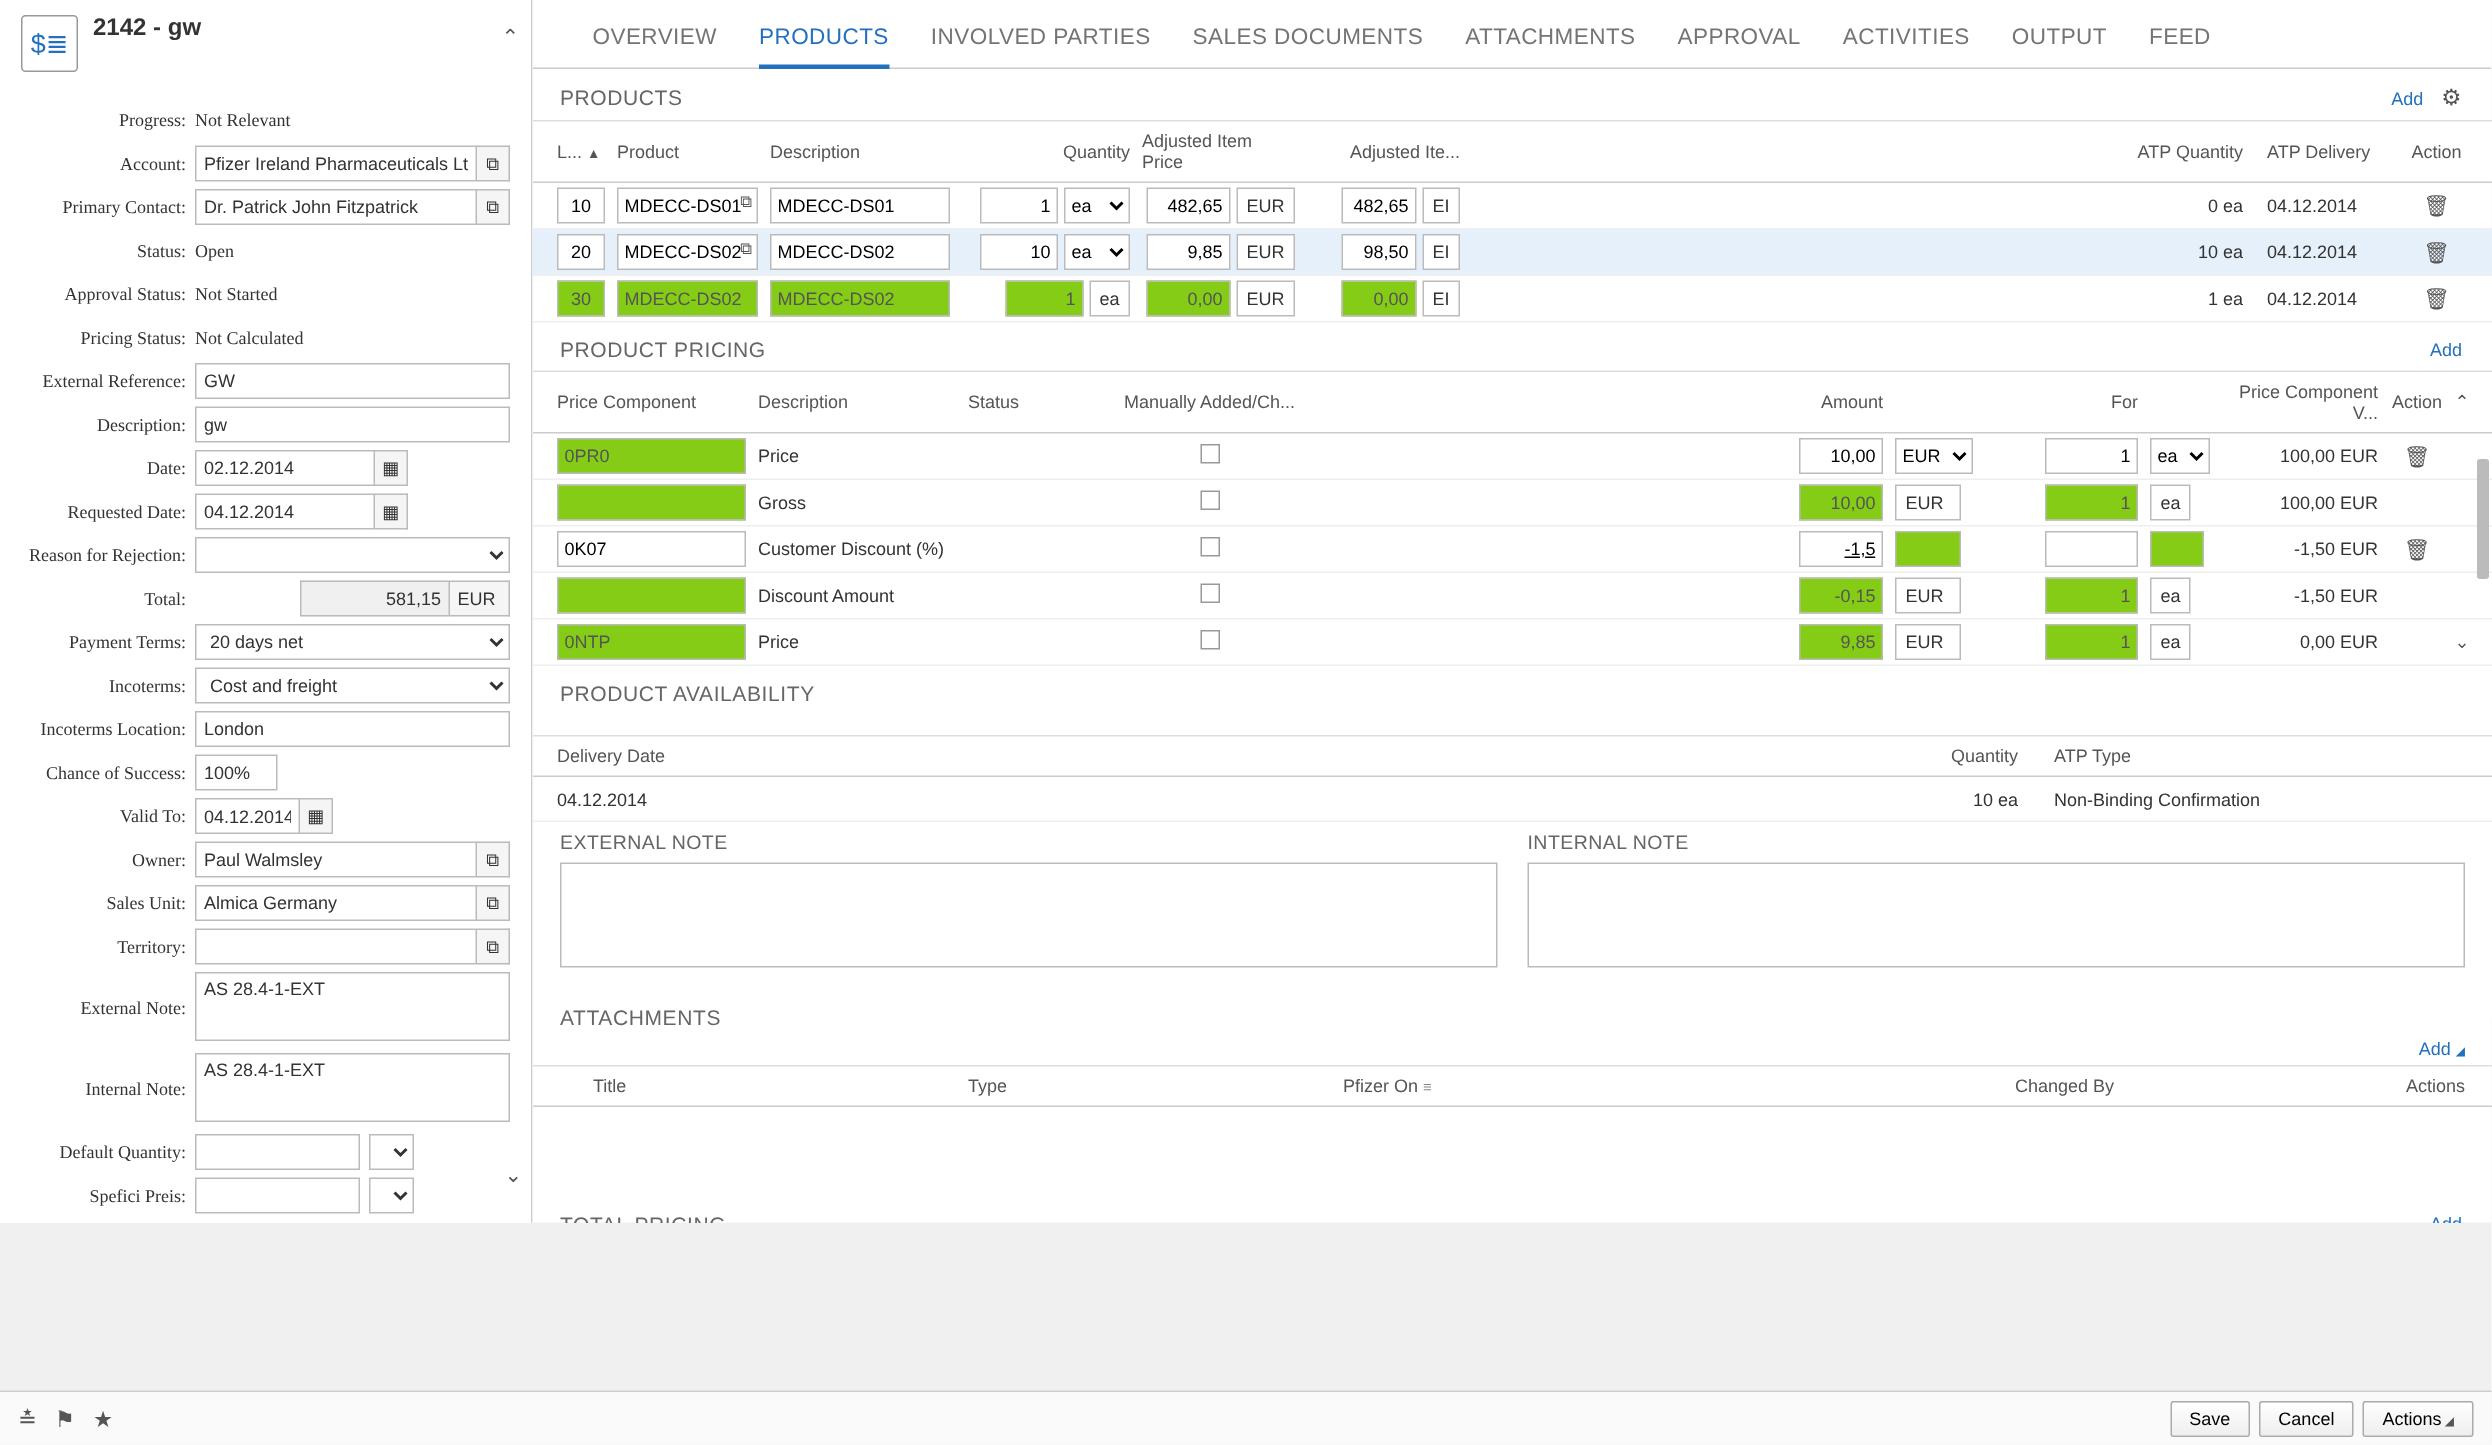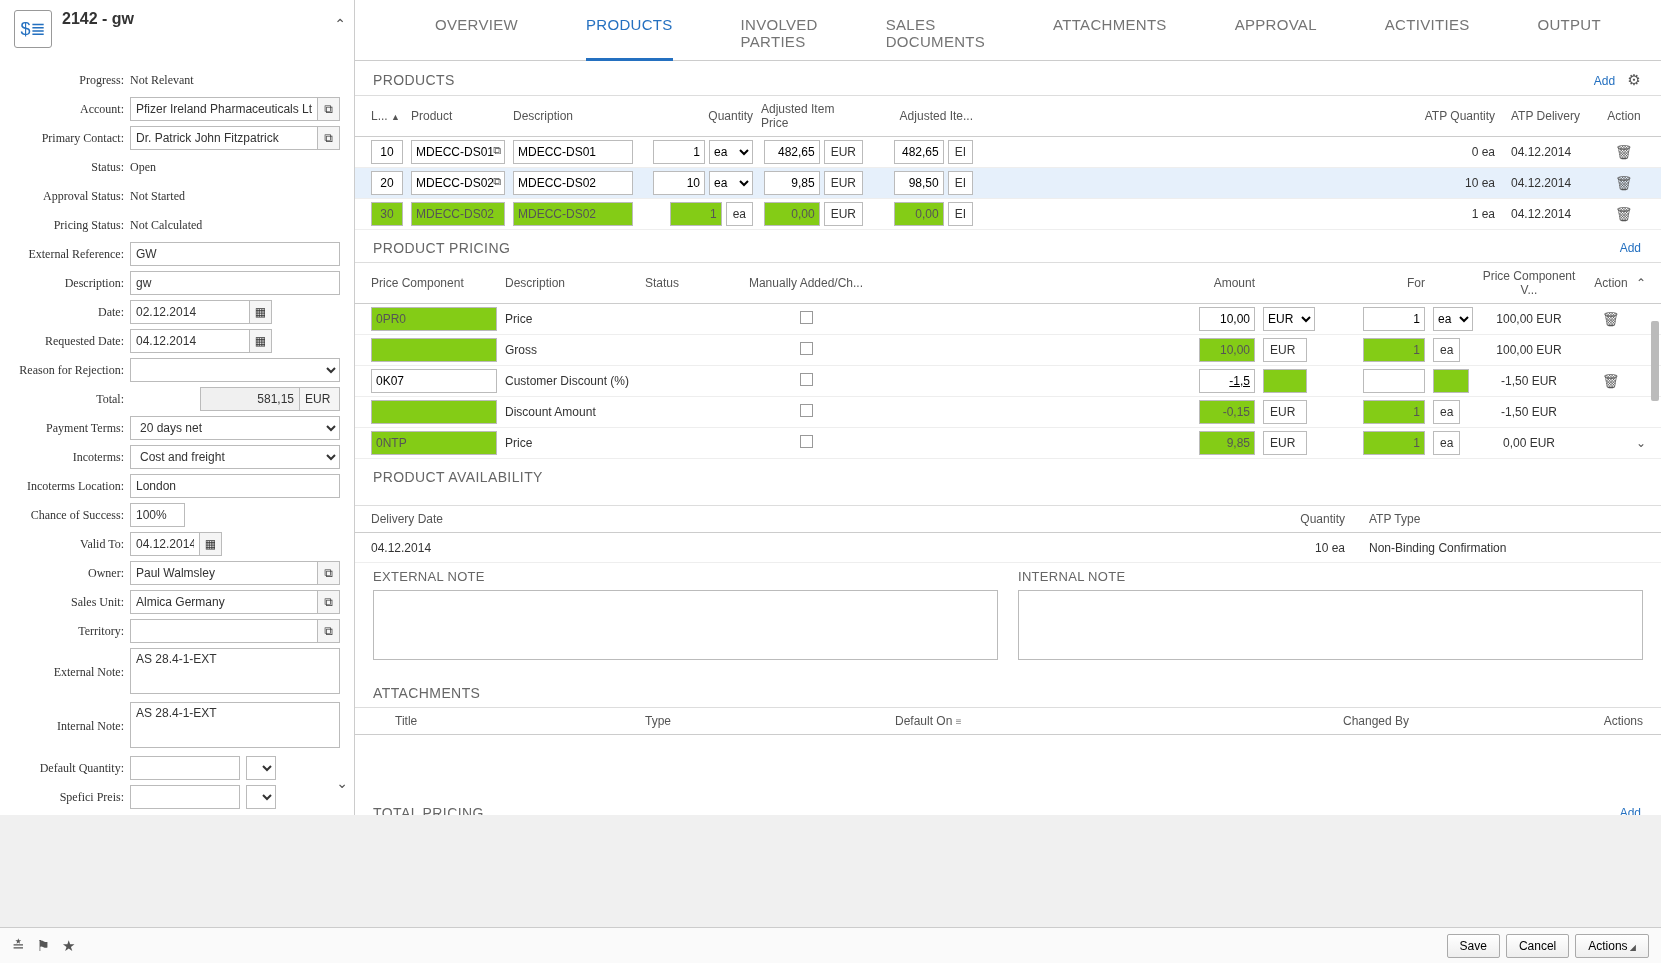--- a/index.html
+++ b/index.html
@@ -24,21 +24,21 @@
 .form-row.total input { width: 100px; text-align: right; }
 .form-row.total .unit { width: 40px; border:1px solid #bbb; border-left:none; padding:3px 5px; background:#f5f5f5; height:24px; display:flex; align-items:center; }
 .dq-row .form-input { display:flex; gap:6px; }
 .dq-row .form-input input { width:110px; }
 .dq-row .form-input select { width:30px; }
 .chev-down-side { position:absolute; right:6px; bottom:24px; font-size:14px; color:#555; cursor:pointer; }
 
 
 .main { position: absolute; left: 355px; top: 0; right: 0; height: 815px; background: #fff; overflow: hidden; }
 .tabs { display: flex; gap: 28px; padding: 10px 24px 0 40px; border-bottom: 1px solid #ccc; }
-.tab { padding: 6px 0 10px 0; font-size: 15px; color: #747474; cursor: pointer; letter-spacing: 0.3px; margin-left: 40px; }
+.tab { padding: 6px 0 10px 0; font-size: 15px; color: #747474; cursor: pointer; letter-spacing: 0.3px; }
 .tab.active { color: #2470c0; border-bottom: 3px solid #2470c0; margin-bottom: -1px; }
 .section-title { font-size: 14px; color: #666; padding: 10px 20px 6px 18px; letter-spacing: 0.4px; display:flex; justify-content:space-between; align-items:center; }
 .add-link { color: #2470c0; font-size: 12px; cursor: pointer; letter-spacing: 0; }
 .gear-icon { color:#555; font-size:15px; margin-left:12px; cursor:pointer; }
 
 
 .grid { width: 100%; }
 .grid-header, .grid-row { display: flex; align-items: center; padding: 3px 12px; border-bottom: 1px solid #eee; }
 .grid-header { font-size: 12px; color: #555; font-weight: normal; background: #fff; border-top:1px solid #ddd; border-bottom:1px solid #ccc; padding-top:6px; padding-bottom:6px; }
 .grid-row { min-height: 30px; }
@@ -52,21 +52,21 @@
 .cell .unit-box { border:1px solid #bbb; height:24px; padding:0 6px; display:inline-flex; align-items:center; background:#fff; font-size:12px; }
 .cell .icon-in { position:relative; }
 .cell .icon-in .ic { position:absolute; right:4px; top:4px; font-size:11px; color:#555; }
 .trash { color:#555; font-size:14px; cursor:pointer; }
 .chk { width:13px; height:13px; border:1px solid #999; display:inline-block; }
 
 
 .p-c1{width:40px;} .p-c2{width:102px;} .p-c3{width:128px;} .p-c4{width:120px; display:flex; gap:4px; justify-content:flex-end;} .p-c5{width:110px; display:flex; gap:4px; justify-content:flex-end;} .p-c6{width:110px; display:flex; gap:4px; justify-content:flex-end;} .p-c-gap{flex:1;} .p-c7{width:100px; text-align:right;} .p-c8{width:100px; padding-left:12px;} .p-c9{width:50px; text-align:center;}
 
 
-.pr-c1{width:134px;} .pr-c2{width:140px;} .pr-c3{width:100px;} .pr-c4{width:130px; text-align:center;} .pr-cgap{flex:1;} .pr-c5{width:120px; display:flex; gap:4px; justify-content:flex-end;} .pr-c6{width:70px;} .pr-c7{width:100px; display:flex; gap:4px; justify-content:flex-end;} .pr-c8{width:40px;} .pr-c9{width:120px; text-align:center;} .pr-c10{width:44px; text-align:center;}
+.pr-c1{width:134px;} .pr-c2{width:140px;} .pr-c3{width:100px;} .pr-c4{width:130px; text-align:center;} .pr-cgap{flex:1;} .pr-c5{width:120px; display:flex; gap:4px; justify-content:flex-end;} .pr-c6{width:70px;} .pr-c7{width:100px; display:flex; gap:4px; justify-content:flex-end;} .pr-c8{width:40px;} .pr-c9{width:120px; text-align:right;} .pr-c10{width:44px; text-align:center;}
 
 
 .av-c1{flex:1;} .av-c2{width:80px; text-align:right;} .av-c3{width:300px; padding-left:20px;}
 
 .notes-row { display:flex; gap:20px; padding: 0 18px 12px 18px; }
 .note-block { flex:1; }
 .note-block .nt { font-size:13px; color:#666; padding:6px 0; letter-spacing:0.3px; }
 .note-block textarea { width:100%; height:70px; border:1px solid #bbb; resize:none; }
 
 
@@ -490,25 +490,26 @@
     </div>
 
     <div class="notes-row">
       <div class="note-block"><div class="nt">EXTERNAL NOTE</div><textarea style=""></textarea></div>
       <div class="note-block"><div class="nt">INTERNAL NOTE</div><textarea style=""></textarea></div>
     </div>
 
     <div class="section-title">
         <span>ATTACHMENTS</span>
       </div>
+    <div style="text-align:right;padding:0 18px 4px 0"><span class="add-link"><span>Add</span> <span style="font-size:8px">◢</span></span></div>
     <div class="att-header">
       <div style="width:22px"></div>
       <div class="att-c1">Title</div>
       <div class="att-c2">Type</div>
-      <div class="att-c3"><span>Default On</span> <span style="font-size:10px;color:#888">≡</span></div>
+      <div class="att-c3"><span>Pfizer On</span> <span style="font-size:10px;color:#888">≡</span></div>
       <div class="att-c4">Changed By</div>
       <div class="att-c5">Actions</div>
     </div>
     <div style="height:60px"></div>
 
     <div class="section-title">
         <span>TOTAL PRICING</span>
         <span class="add-link">Add</span>
       </div>
 

